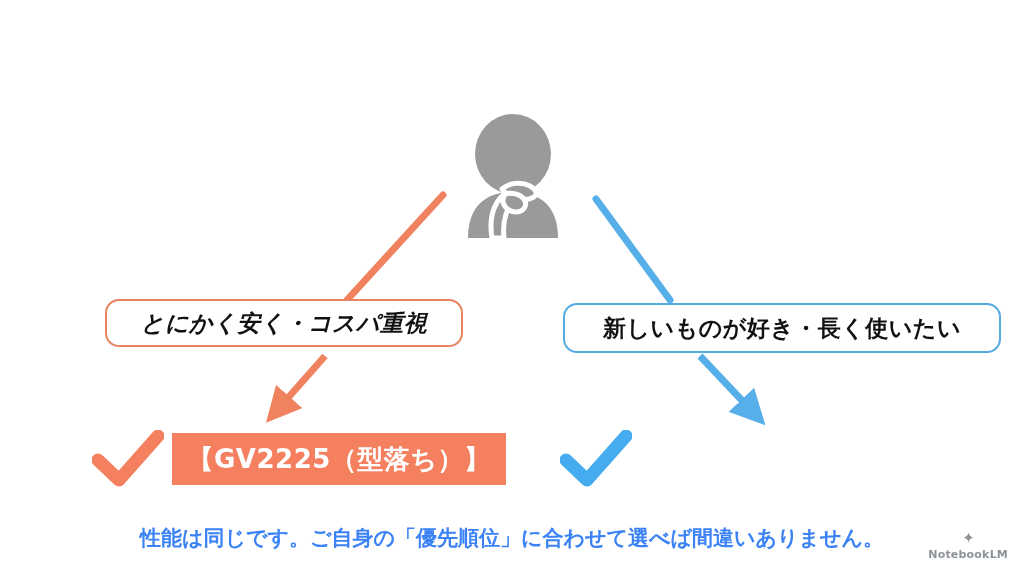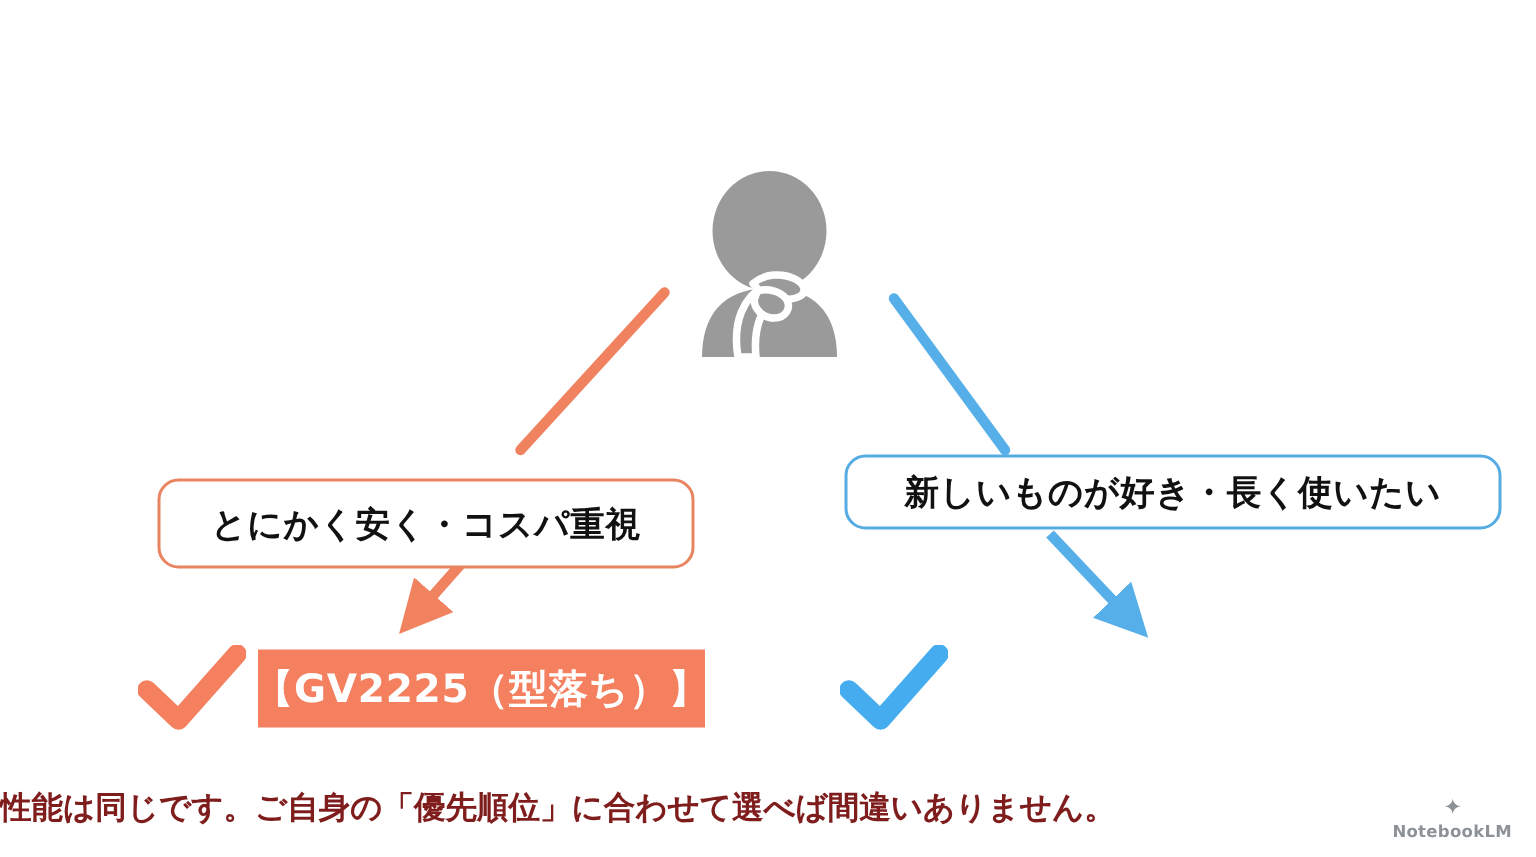--- a/index.html
+++ b/index.html
@@ -63,24 +63,25 @@
     align-items: center;
     justify-content: center;
     font-size: 23px;
     font-weight: 700;
     color: #111111;
     white-space: nowrap;
     letter-spacing: 0.5px;
   }
   #cond-left {
     left: 105px;
-    top: 319px;
+    top: 299px;
     width: 358px;
-    height: 60px;
+    height: 48px;
     border: 2.5px solid #E8845F;
+    font-style: italic;
   }
   #cond-right {
     left: 563px;
     top: 303px;
     width: 438px;
     height: 50px;
     border: 2.5px solid #55ABE2;
   }
 
   
@@ -105,38 +106,39 @@
     display: flex;
     align-items: center;
     justify-content: center;
     font-size: 26px;
     font-weight: 700;
     color: #ffffff;
     white-space: nowrap;
     letter-spacing: 0.5px;
   }
   #result-box-left {
-    width: 298px;
+    width: 334px;
     background: #F5805F;
     text-align: center;
   }
   #result-box-right {
     width: 295px;
     background: #45ACEF;
   }
 
   
   #footnote {
     position: absolute;
     left: 0;
     top: 524px;
     width: 1024px;
+    text-align: center;
     font-size: 21px;
     font-weight: 700;
-    color: #7f1d1d;
+    color: #3b82f6;
     white-space: nowrap;
   }
 
   
   #watermark {
     position: absolute;
     right: 16px;
     bottom: 10px;
     display: flex;
     align-items: center;

